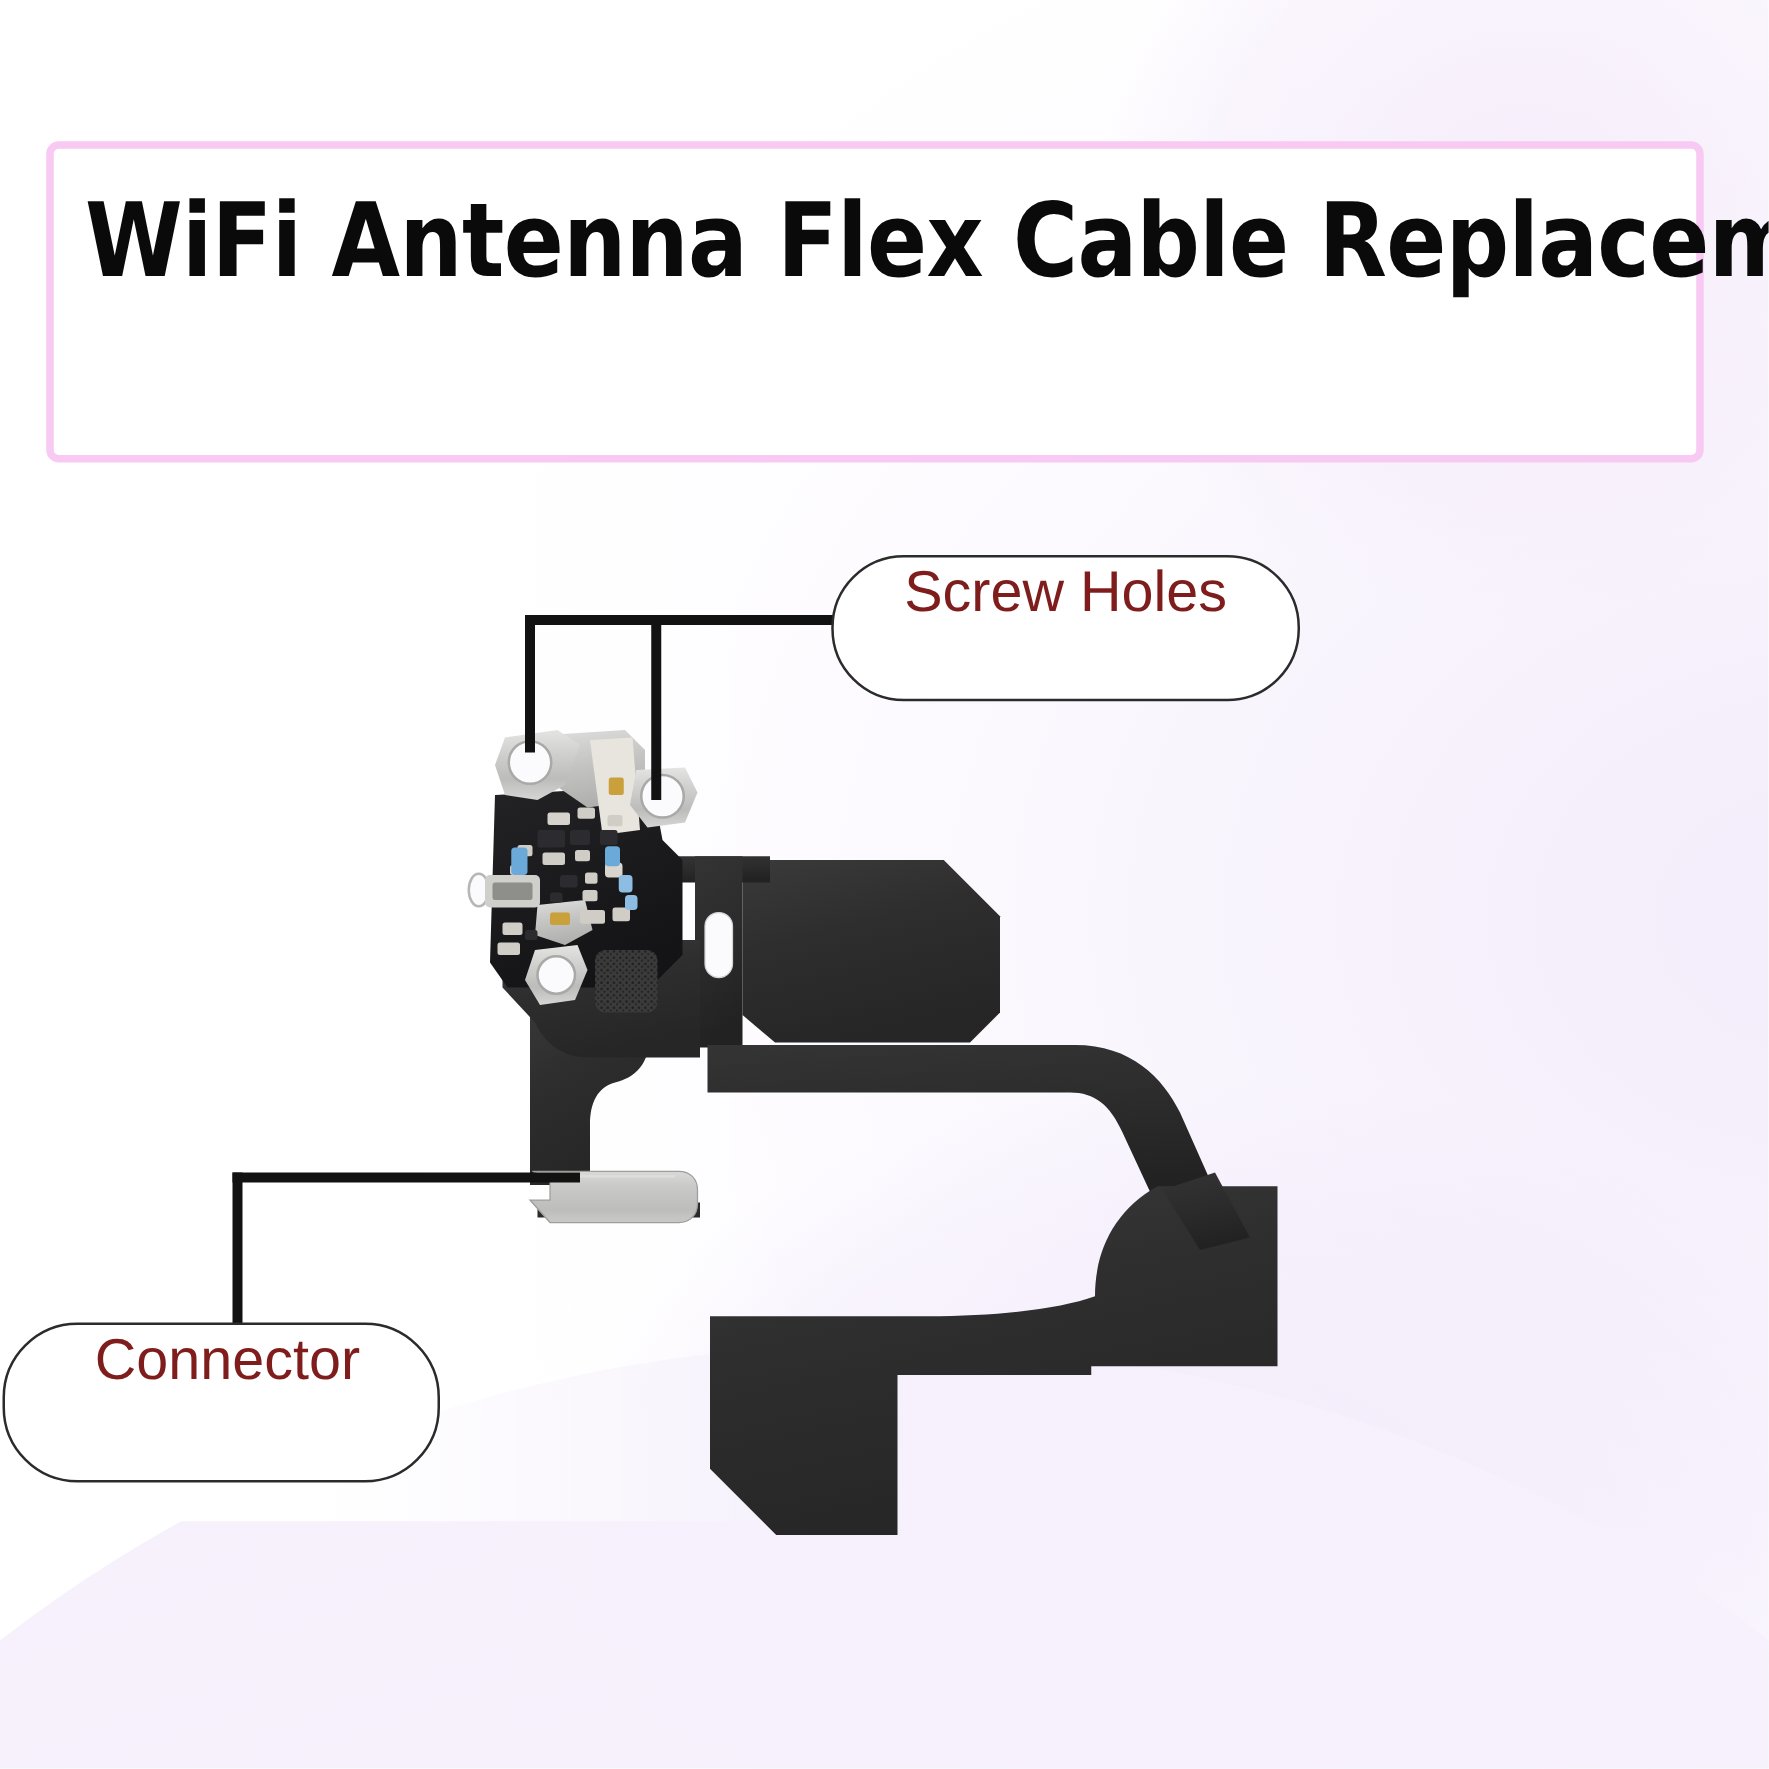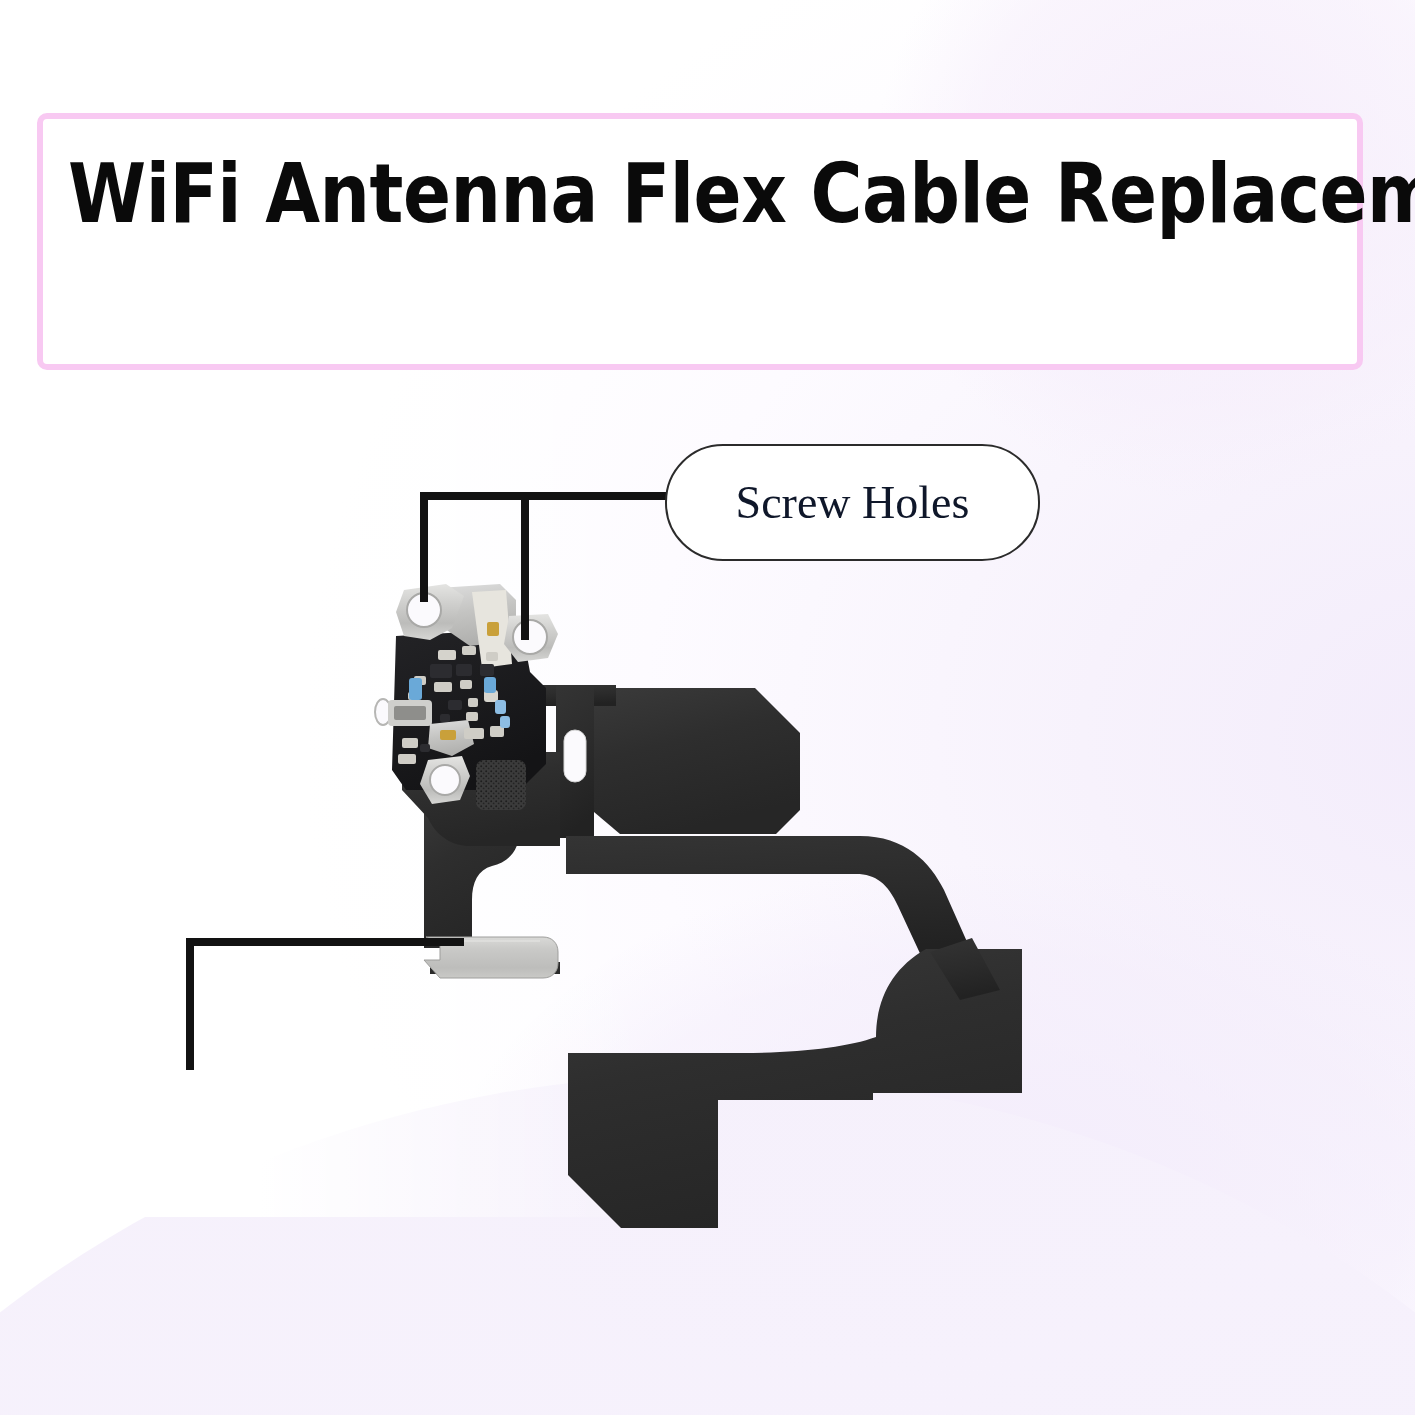--- a/index.html
+++ b/index.html
@@ -87,24 +87,23 @@
     white-space: nowrap;
   }
 
   
   .pill {
     position: absolute;
     box-sizing: border-box;
     background: #ffffff;
     border: 2px solid #2b2b2b;
     display: flex;
-    align-items: center;
     justify-content: center;
-    font-family: Liberation Serif, serif;
-    color: #0f172a;
+    font-family: Liberation Sans, sans-serif;
+    color: #7f1d1d;
     z-index: 40;
   }
   #pill-screw-holes {
     left: 665px;
     top: 444px;
     width: 375px;
     height: 117px;
     border-radius: 58px;
     font-size: 46px;
     letter-spacing: 0px;
@@ -159,20 +158,23 @@
   </div>
 
   <div class="leader" id="leader-sh-horiz"></div>
   <div class="leader" id="leader-sh-drop-left"></div>
   <div class="leader" id="leader-sh-drop-right"></div>
   <div class="leader" id="leader-cn-vert"></div>
   <div class="leader" id="leader-cn-horiz"></div>
 
   <div class="pill" id="pill-screw-holes">
     <span>Screw Holes</span>
+  </div>
+  <div class="pill" id="pill-connector">
+    <span>Connector</span>
   </div>
 
   <svg id="part" viewBox="0 0 1415 1415">
     <defs>
       <linearGradient id="gFlex" x1="0" y1="0" x2="0.35" y2="1">
         <stop offset="0%" stop-color="#3a3a3a"></stop>
         <stop offset="45%" stop-color="#2e2e2e"></stop>
         <stop offset="100%" stop-color="#262626"></stop>
       </linearGradient>
       <linearGradient id="gFlex2" x1="0" y1="0" x2="0.2" y2="1">

